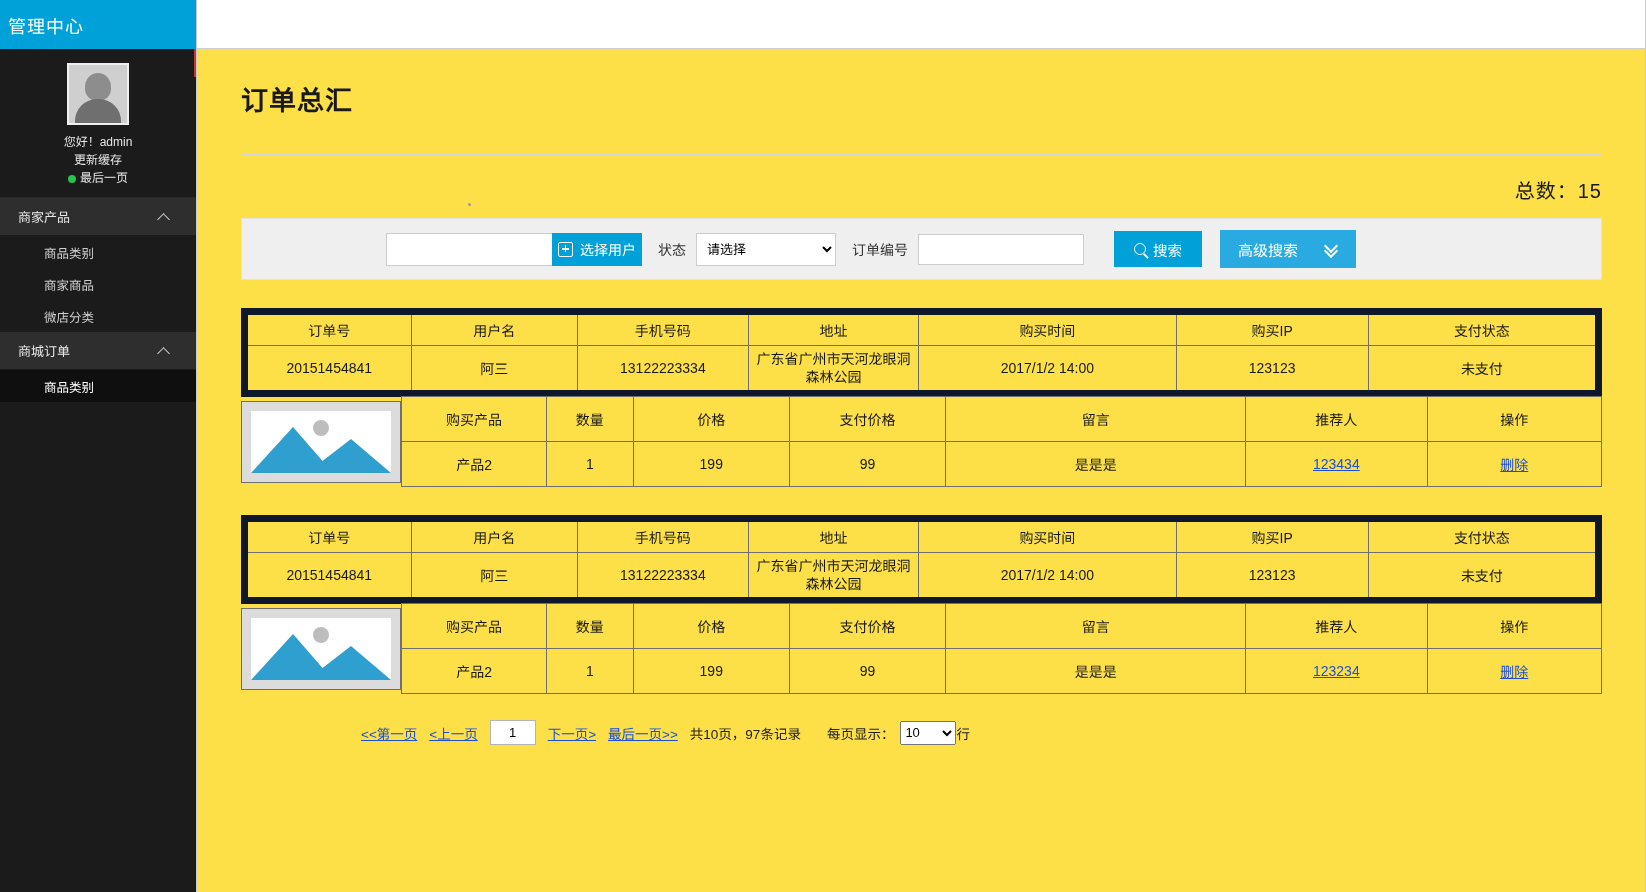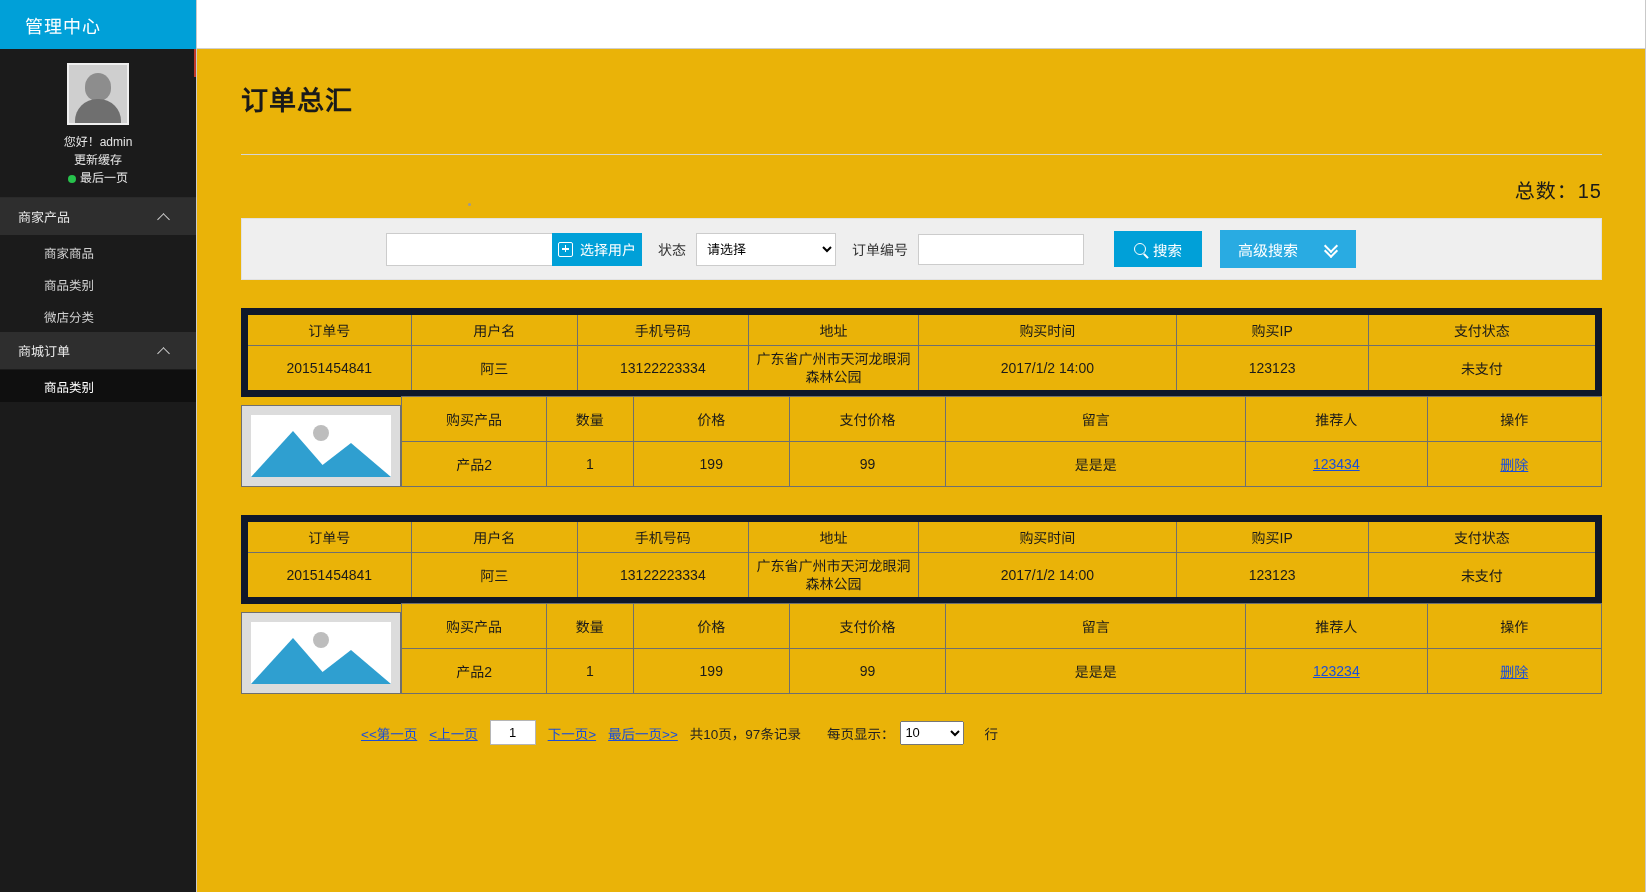--- a/index.html
+++ b/index.html
@@ -27,21 +27,21 @@
     display: flex;
     flex-direction: column;
     height: 892px;
   }
   .sidebar-header {
     height: 49px;
     background: #00a0d8;
     color: #fff;
     display: flex;
     align-items: center;
-    padding-left: 25px;
+    padding-left: 8px;
     font-size: 18px;
     letter-spacing: 1px;
   }
   .profile {
     padding: 14px 0 10px 0;
     text-align: center;
     border-bottom: 1px solid #2a2a2a;
     background: #1b1b1b;
     position: relative;
   }
@@ -123,21 +123,21 @@
     position: absolute;
     left: 194px; top: 49px;
     width: 4px; height: 28px;
     background: #c0392b;
   }
 
   
   .main {
     flex: 1;
     height: 892px;
-    background: #eab308;
+    background: #fde047;
     border-left: 1px solid #c9c9c9;
     position: relative;
     overflow: hidden;
   }
   .topbar {
     height: 49px;
     border-bottom: 1px solid #cfcfcf;
     background: #fff;
   }
   .content { padding: 0 44px 0 44px; }
@@ -304,21 +304,21 @@
     font-weight: normal;
     color: #1a1a1a;
     text-align: center;
     height: 34px;
     padding: 4px 4px;
   }
   .order-head-table td.addr { line-height: 18px; }
 
   .detail-row {
     display: flex;
-    align-items: flex-end;
+    align-items: center;
     margin-top: -1px;
   }
   .thumb {
     width: 160px;
     min-width: 160px;
     border: 1px solid #6f6f6f;
     background: #dcdcdc;
     padding: 9px;
   }
   .thumb-inner {
@@ -388,24 +388,24 @@
     border: 1px solid #b5b5b5;
     text-align: center;
     font-size: 13px;
     margin-right: 12px;
     font-family: "Liberation Sans", sans-serif;
   }
   .pager .info { margin-right: 26px; }
   .pager .per-label { margin-right: 6px; }
   .pager select {
     height: 24px;
-    width: 64px;
+    width: 56px;
     font-size: 13px;
     font-family: "Liberation Sans", sans-serif;
-    margin-right: 20px;
+    margin-right: 0;
   }
 
   
   .right-edge {
     position: absolute;
     right: 0; top: 0;
     width: 1px; height: 892px;
     background: #c9c9c9;
   }
 </style>
@@ -429,24 +429,24 @@
       <div class="role">
         <span class="dot"></span><span>最后一页</span>
       </div>
     </div>
 
     <div class="group-head">
       <span>商家产品</span>
       <span class="chev"></span>
     </div>
     <div class="sub-item">
+      <span>商品类别</span>
+    </div>
+    <div class="sub-item">
       <span>商家商品</span>
-    </div>
-    <div class="sub-item">
-      <span>商品类别</span>
     </div>
     <div class="sub-item">
       <span>微店分类</span>
     </div>
 
     <div class="group-head">
       <span>商城订单</span>
       <span class="chev"></span>
     </div>
     <div class="sub-item active">

